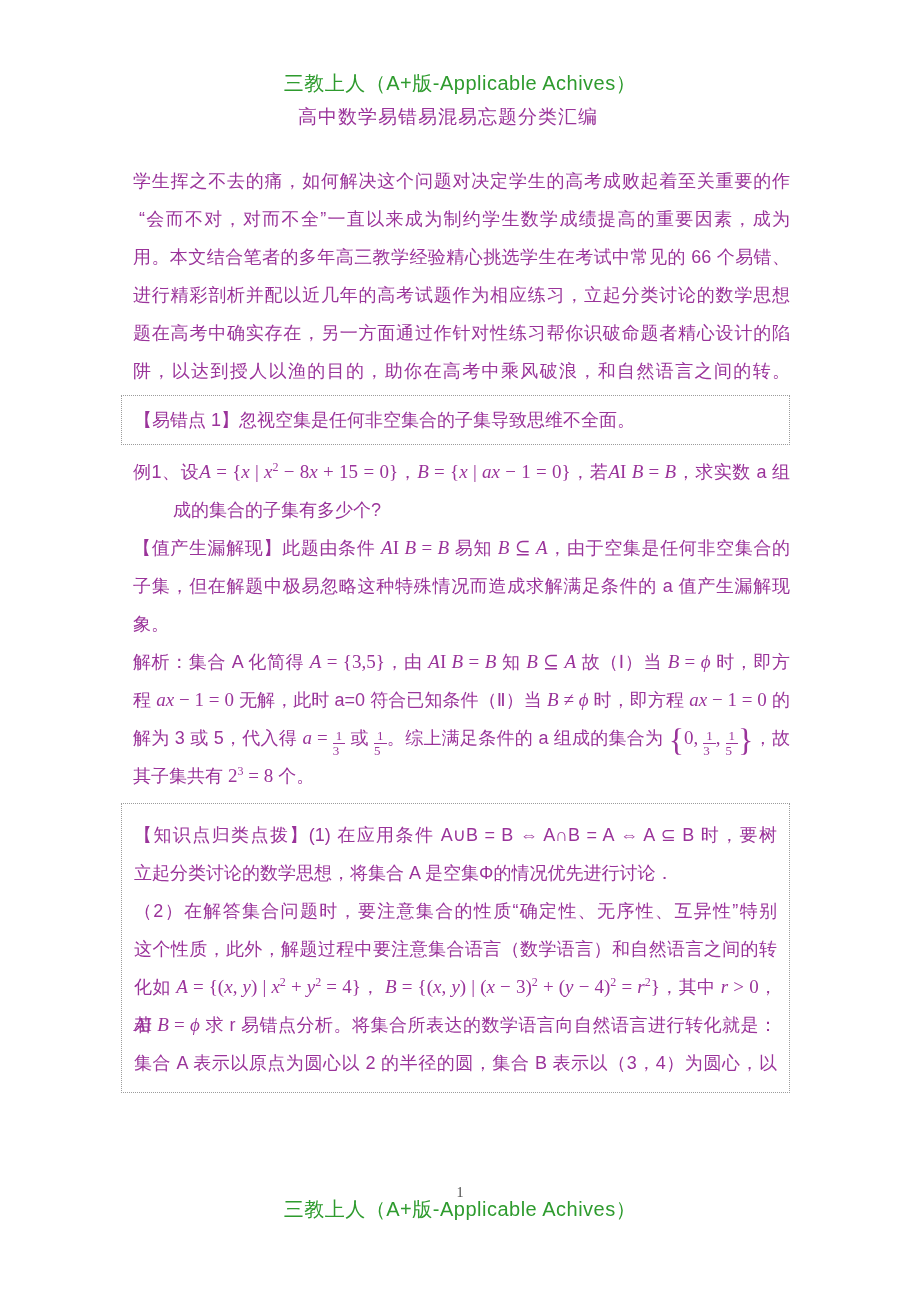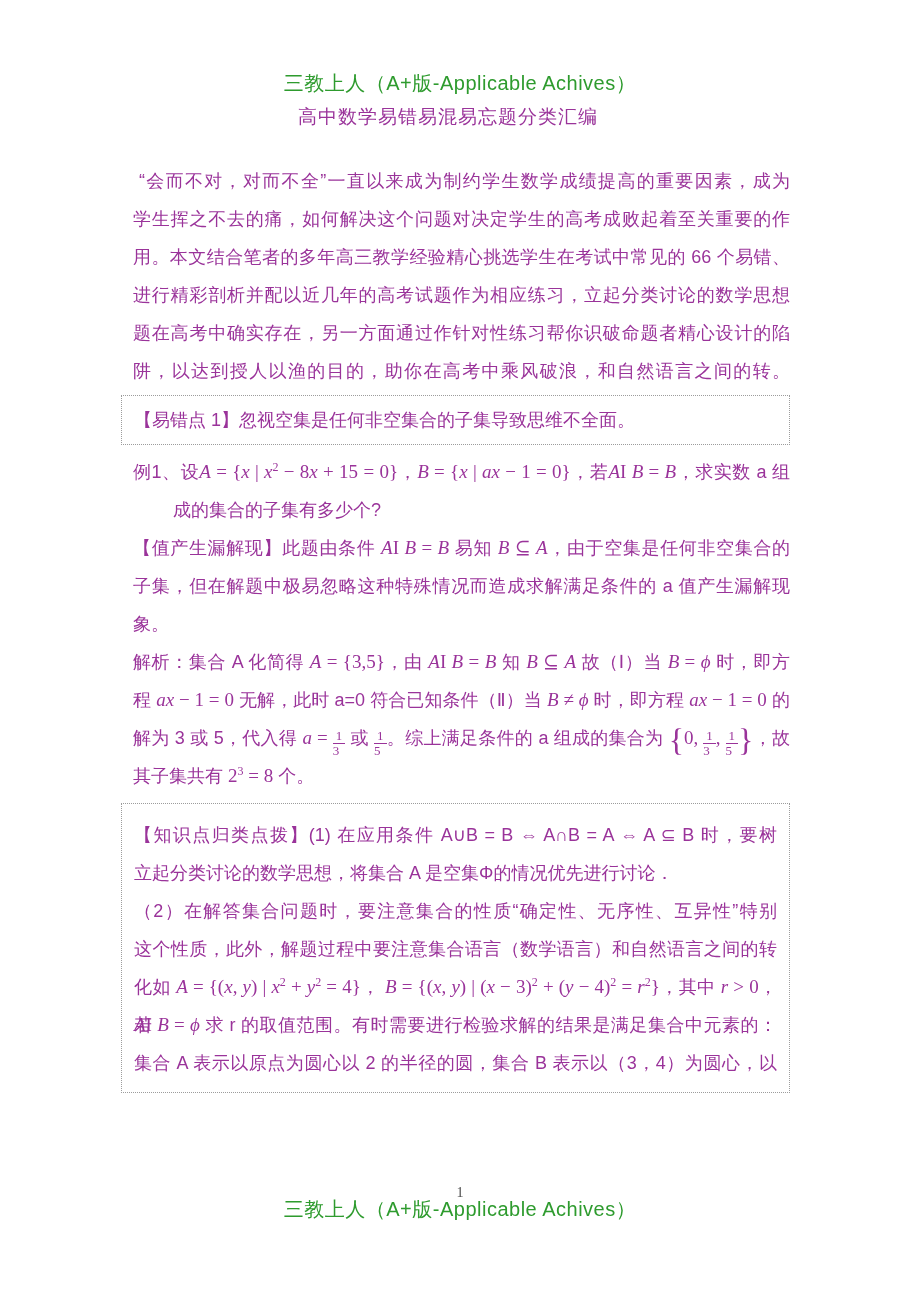--- a/index.html
+++ b/index.html
@@ -39,22 +39,22 @@
 
 <div class="page">
 
   <div class="hdr green">三教上人（A+版-Applicable Achives）</div>
 
   <div class="doc-title">高中数学易错易混易忘题分类汇编</div>
 
   <div class="body">
 
     <div class="para">
+        <div class="line"><span class="r-t">学生挥之不去的痛，如何解决这个问题对决定学生的高考成败起着至关重要的作</span></div>
         <div class="line" style="padding-left: 6px;"><span class="r-t">“会而不对，对而不全”一直以来成为制约学生数学成绩提高的重要因素，成为</span></div>
-        <div class="line"><span class="r-t">学生挥之不去的痛，如何解决这个问题对决定学生的高考成败起着至关重要的作</span></div>
         <div class="line"><span class="r-t">用。本文结合笔者的多年高三教学经验精心挑选学生在考试中常见的 66 个易错、</span></div>
         <div class="line"><span class="r-t">进行精彩剖析并配以近几年的高考试题作为相应练习，立起分类讨论的数学思想</span></div>
         <div class="line"><span class="r-t">题在高考中确实存在，另一方面通过作针对性练习帮你识破命题者精心设计的陷</span></div>
         <div class="line"><span class="r-t">阱，以达到授人以渔的目的，助你在高考中乘风破浪，和自然语言之间的转。</span></div>
       </div>
 
     <div class="dotted-box">
       <div class="boxline">【易错点 1】忽视空集是任何非空集合的子集导致思维不全面。</div>
     </div>
 
@@ -76,21 +76,21 @@
         <div class="line nj"><span class="r-t">其子集共有 </span><span class="r-mr">2</span><span class="r-sup">3</span><span class="r-mr"> = 8</span><span class="r-t"> 个。</span></div>
       </div>
 
     <div class="dotted-box box2">
       <div class="para">
           <div class="line"><span class="r-t">【知识点归类点拨】(1) 在应用条件 A∪B = B ⇔ A∩B = A ⇔ A ⊆ B 时，要树</span></div>
           <div class="line nj"><span class="r-t">立起分类讨论的数学思想，将集合 A 是空集Φ的情况优先进行讨论．</span></div>
           <div class="line"><span class="r-t">（2）在解答集合问题时，要注意集合的性质“确定性、无序性、互异性”特别</span></div>
           <div class="line"><span class="r-t">这个性质，此外，解题过程中要注意集合语言（数学语言）和自然语言之间的转</span></div>
           <div class="line"><span class="r-t">化如  </span><span class="r-mi">A</span><span class="r-mr"> = {(</span><span class="r-mi">x</span><span class="r-mr">, </span><span class="r-mi">y</span><span class="r-mr">) | </span><span class="r-mi">x</span><span class="r-sup">2</span><span class="r-mr"> + </span><span class="r-mi">y</span><span class="r-sup">2</span><span class="r-mr"> = 4}</span><span class="r-t">， </span><span class="r-mi">B</span><span class="r-mr"> = {(</span><span class="r-mi">x</span><span class="r-mr">, </span><span class="r-mi">y</span><span class="r-mr">) | (</span><span class="r-mi">x</span><span class="r-mr"> − 3)</span><span class="r-sup">2</span><span class="r-mr"> + (</span><span class="r-mi">y</span><span class="r-mr"> − 4)</span><span class="r-sup">2</span><span class="r-mr"> = </span><span class="r-mi">r</span><span class="r-sup">2</span><span class="r-mr">}</span><span class="r-t">，其中 </span><span class="r-mi">r</span><span class="r-mr"> &gt; 0</span><span class="r-t">，若</span></div>
-          <div class="line"><span class="r-mi">A</span><span class="r-mr">I  </span><span class="r-mi">B</span><span class="r-mr"> = </span><span class="r-mi">ϕ</span><span class="r-t"> 求 r 的取值范围。有时需要进行检验求解的结果是满足集合中元素的：</span></div>
+          <div class="line"><span class="r-mi">A</span><span class="r-mr">I  </span><span class="r-mi">B</span><span class="r-mr"> = </span><span class="r-mi">ϕ</span><span class="r-t"> 求 r 易错点分析。将集合所表达的数学语言向自然语言进行转化就是：</span></div>
           <div class="line"><span class="r-t">集合 A 表示以原点为圆心以 2 的半径的圆，集合 B 表示以（3，4）为圆心，以</span></div>
         </div>
     </div>
 
   </div>
 
   <div class="pagenum">1</div>
 
   <div class="ftr green">三教上人（A+版-Applicable Achives）</div>
 

